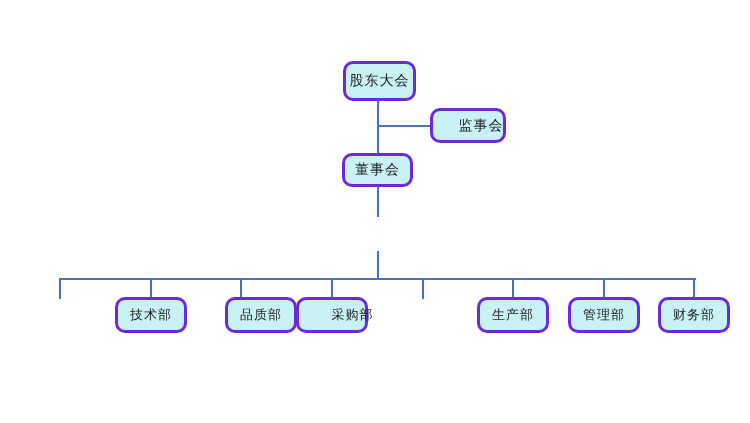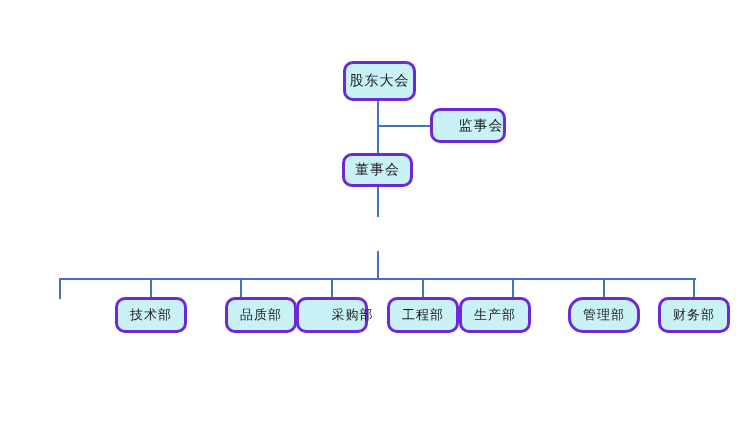--- a/index.html
+++ b/index.html
@@ -40,22 +40,22 @@
   #n-supervisory  { left: 430px; top: 108px; width: 76px; height: 35px; padding-left: 26px; }
   #n-board        { left: 342px; top: 153px; width: 71px; height: 34px; }
   #n-gm           { left: 340px; top: 216px; width: 73px; height: 36px; }
   
   .dept { top: 297px; width: 72px; height: 36px; font-size: 13px; }
   #n-dept-0 { left: 24px; }
   #n-dept-1 { left: 115px; }
   #n-dept-2 { left: 205px; margin-left: 20px; }
   #n-dept-3 { left: 296px; padding-left: 41px; }
   #n-dept-4 { left: 387px; }
-  #n-dept-5 { left: 459px; text-align: center; }
-  #n-dept-6 { left: 568px; border-radius: 15px; }
+  #n-dept-5 { left: 477px; text-align: center; }
+  #n-dept-6 { left: 568px; }
   #n-dept-7 { left: 658px; text-align: center; }
   
   #c-v-shareholders-board { left: 377px; top: 100px; width: 2px;  height: 54px; }
   #c-h-supervisory        { left: 378px; top: 125px; width: 53px; height: 2px; }
   #c-v-board-gm           { left: 377px; top: 186px; width: 2px;  height: 31px; }
   #c-v-gm-bus             { left: 377px; top: 251px; width: 2px;  height: 29px; }
   #c-h-main               { left: 59px;  top: 278px; width: 637px; height: 2px; }
   .drop { top: 278px; width: 2px; height: 21px; }
   #c-d-0 { left: 59px; }
   #c-d-1 { left: 150px; }
@@ -97,23 +97,20 @@
 
   <div class="node dept" id="n-dept-1">
     <span class="label">技术部</span>
   </div>
   <div class="node dept" id="n-dept-2">
     <span class="label">品质部</span>
   </div>
   <div class="node dept" id="n-dept-3">
     <span class="label">采购部</span>
   </div>
-  <div class="node dept" id="n-dept-4">
-    <span class="label">工程部</span>
-  </div>
   <div class="node dept" id="n-dept-5">
     <span class="label">生产部</span>
   </div>
   <div class="node dept" id="n-dept-6">
     <span class="label">管理部</span>
   </div>
   <div class="node dept" id="n-dept-7">
     <span class="label">财务部</span>
   </div>
 

